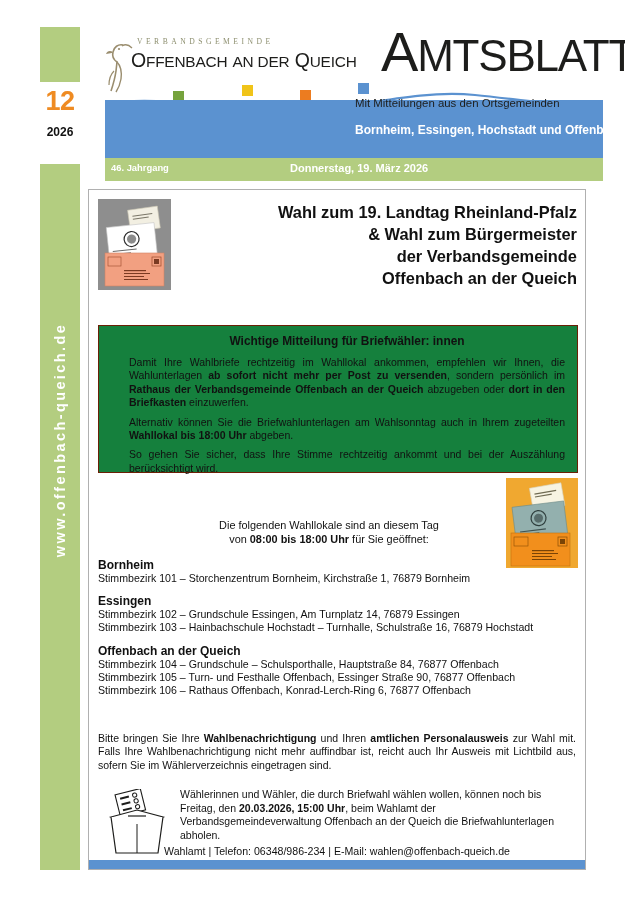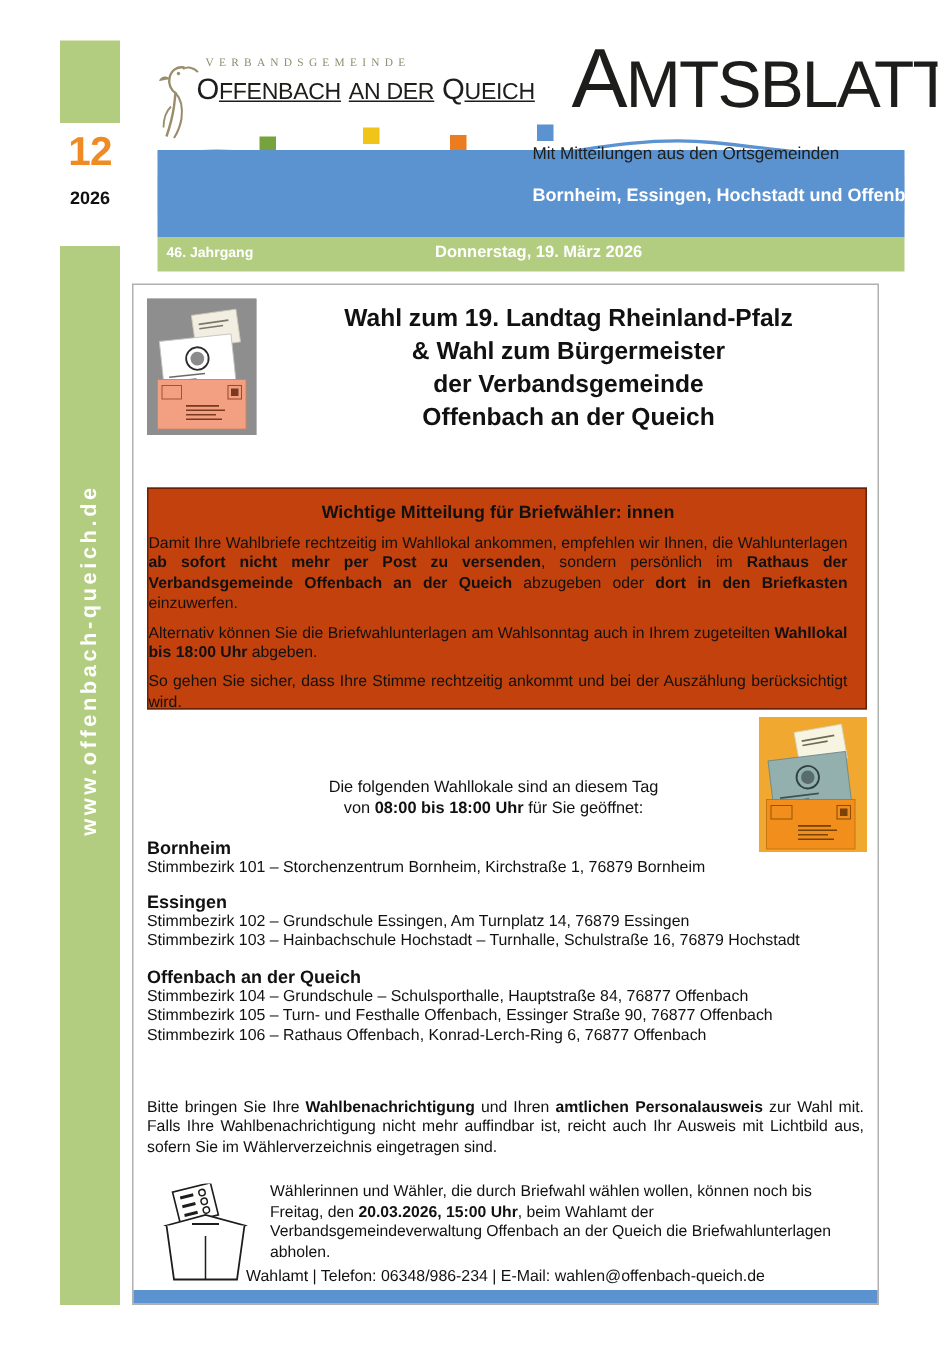--- a/index.html
+++ b/index.html
@@ -42,21 +42,21 @@
   .vg-small {
     position: absolute; left: 32px; top: 0px;
     font-size: 7.6px; letter-spacing: 3.5px; color: #8d8f6f;
     font-family: "Liberation Serif", serif; white-space: nowrap;
   }
   .vg-name {
     position: absolute; left: 26px; top: 12px;
     font-size: 19.5px; color: #1d1d1b; white-space: nowrap;
     font-family: "Liberation Sans", sans-serif; letter-spacing: -0.2px;
   }
-  .vg-name .sc { font-size: 15.4px; text-decoration: underline; }
+  .vg-name .sc { font-size: 15.4px; }
 
   .amtsblatt {
     position: absolute; left: 276px; top: -4px;
     font-size: 56px; line-height: 58px; color: #1d1d1b;
     font-family: "Liberation Sans", sans-serif;
     letter-spacing: -1.2px; white-space: nowrap;
   }
   .amtsblatt .sc { font-size: 44px; }
 
   .wave-wrap { position: absolute; left: 0; top: 56px; width: 498px; height: 60px; overflow: hidden; }
@@ -107,33 +107,33 @@
     background: #8e8e8e;
   }
   .photo2 {
     position: absolute; right: 7px; top: 288px; width: 72px; height: 90px;
     background: #f0a830;
   }
 
   
   .headline {
     position: absolute; left: 92px; top: 11px; width: 396px;
-    text-align: center; font-size: 16.4px; font-weight: bold;
+    text-align: right; font-size: 16.4px; font-weight: bold;
     line-height: 22px; color: #111;
   }
   .subhead {
     position: absolute; left: 92px; top: 98px; width: 396px;
     text-align: center; font-size: 14.6px; font-weight: bold; color: #111;
   }
 
   
   .notice {
     position: absolute; left: 9px; top: 135px; width: 480px; height: 148px;
-    background: #c2410c; border: 1px solid #6b1f05;
-    padding: 8px 12px 0 0;
+    background: #15803d; border: 1px solid #6b1f05;
+    padding: 8px 12px 0 30px;
   }
   .notice-title {
     text-align: center; font-size: 11.9px; font-weight: bold;
     color: #111; margin-bottom: 8px;
   }
   .notice p {
     font-size: 10.5px; line-height: 13.4px; color: #111;
     text-align: justify; margin-bottom: 6px;
   }
   .notice p:last-child { margin-bottom: 0; }

